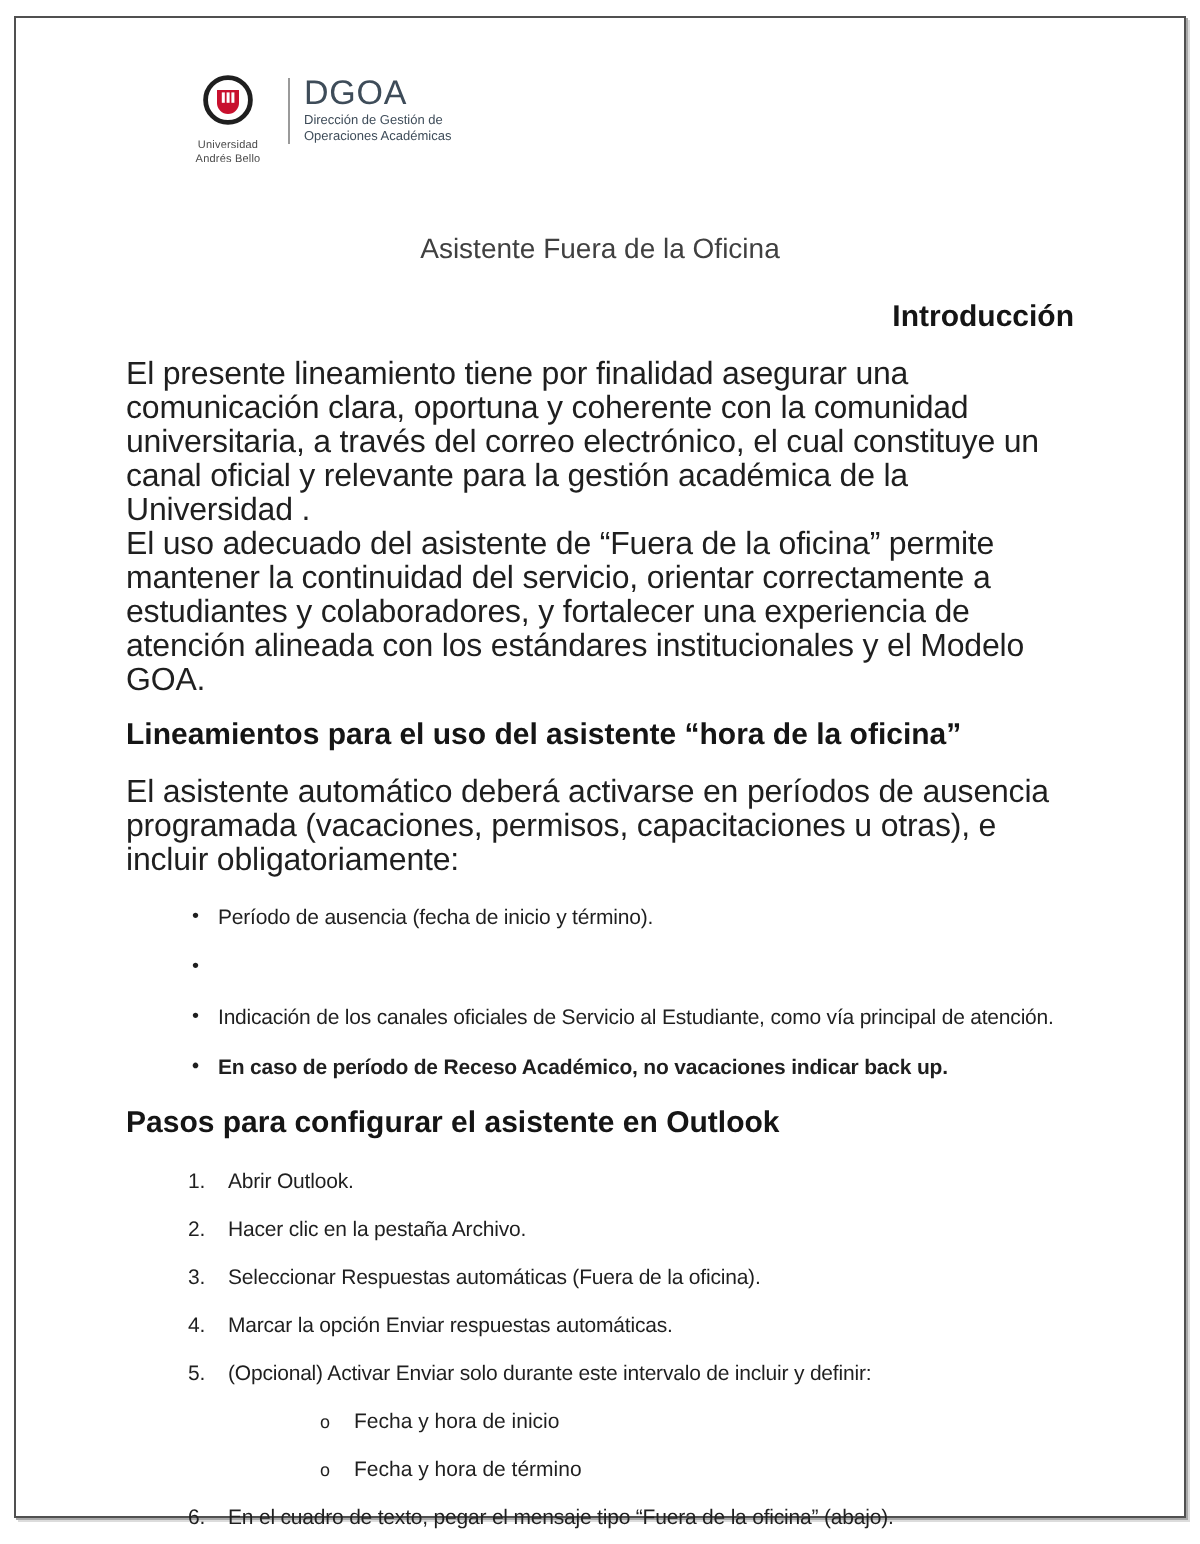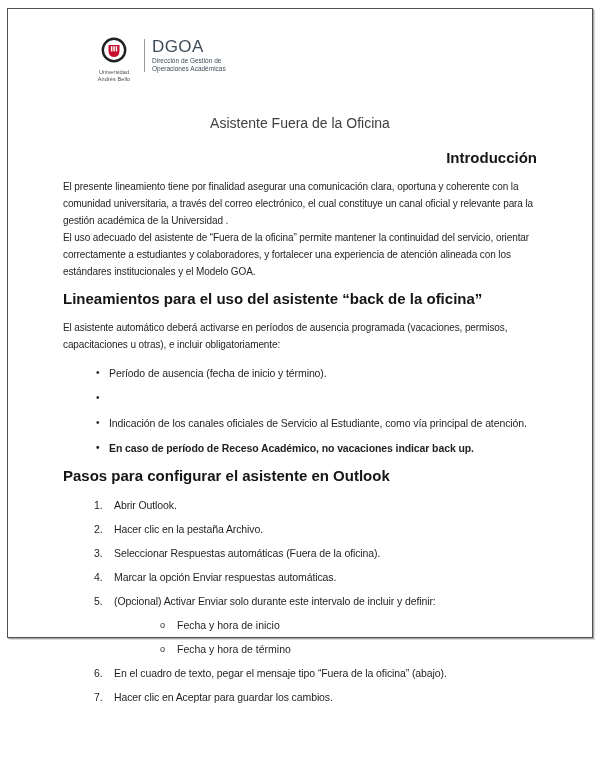--- a/index.html
+++ b/index.html
@@ -6,21 +6,21 @@
   html, body {
     margin: 0; padding: 0;
     width: 600px; height: 772px;
     background: #ffffff;
     font-family: "Liberation Sans", sans-serif;
     overflow: hidden;
   }
   .sheet {
     position: absolute;
     left: 7px; top: 8px;
-    width: 586px; height: 630px;
+    width: 586px; height: 751px;
     background: #ffffff;
     border: 1px solid #505050;
     box-shadow: 1px 1px 0 #a8a8a8, 2px 2px 0 #dcdcdc;
   }
   .content {
     padding: 28px 55px 0 55px;
     color: #1f1f1f;
   }
 
   
@@ -45,21 +45,21 @@
     font-size: 15px;
     font-weight: bold;
     line-height: 19px;
     color: #151515;
   }
   .h-intro { margin-top: 16px; text-align: right; }
   .h-guidelines { margin-top: 9px; }
   .h-steps { margin-top: 8px; }
 
   .para {
-    font-size: 10px;
+    font-size: 16px;
     line-height: 17px;
     letter-spacing: -0.1px;
     color: #1f1f1f;
   }
   .p-first { margin-top: 11px; }
 
   
   .bullets { margin-top: 13px; padding-left: 33px; }
   .bullet-row {
     display: flex;
@@ -121,21 +121,21 @@
         </div>
       </div>
     </div>
 
     <div class="doc-title">Asistente Fuera de la Oficina</div>
 
     <div class="heading h-intro">Introducción</div>
     <div class="para p-first">El presente lineamiento tiene por finalidad asegurar una comunicación clara, oportuna y coherente con la comunidad universitaria, a través del correo electrónico, el cual constituye un canal oficial y relevante para la gestión académica de la Universidad .</div>
     <div class="para">El uso adecuado del asistente de “Fuera de la oficina” permite mantener la continuidad del servicio, orientar correctamente a estudiantes y colaboradores, y fortalecer una experiencia de atención alineada con los estándares institucionales y el Modelo GOA.</div>
 
-    <div class="heading h-guidelines">Lineamientos para el uso del asistente “back de la oficina”</div>
+    <div class="heading h-guidelines">Lineamientos para el uso del asistente “hora de la oficina”</div>
     <div class="para p-first">El asistente automático deberá activarse en períodos de ausencia programada (vacaciones, permisos, capacitaciones u otras), e incluir obligatoriamente:</div>
 
     <div class="bullets">
       <div class="bullet-row">
         <span class="bullet-marker">•</span>
         <span>Período de ausencia (fecha de inicio y término).</span>
       </div>
       <div class="bullet-row">
         <span class="bullet-marker">•</span>
       </div>

